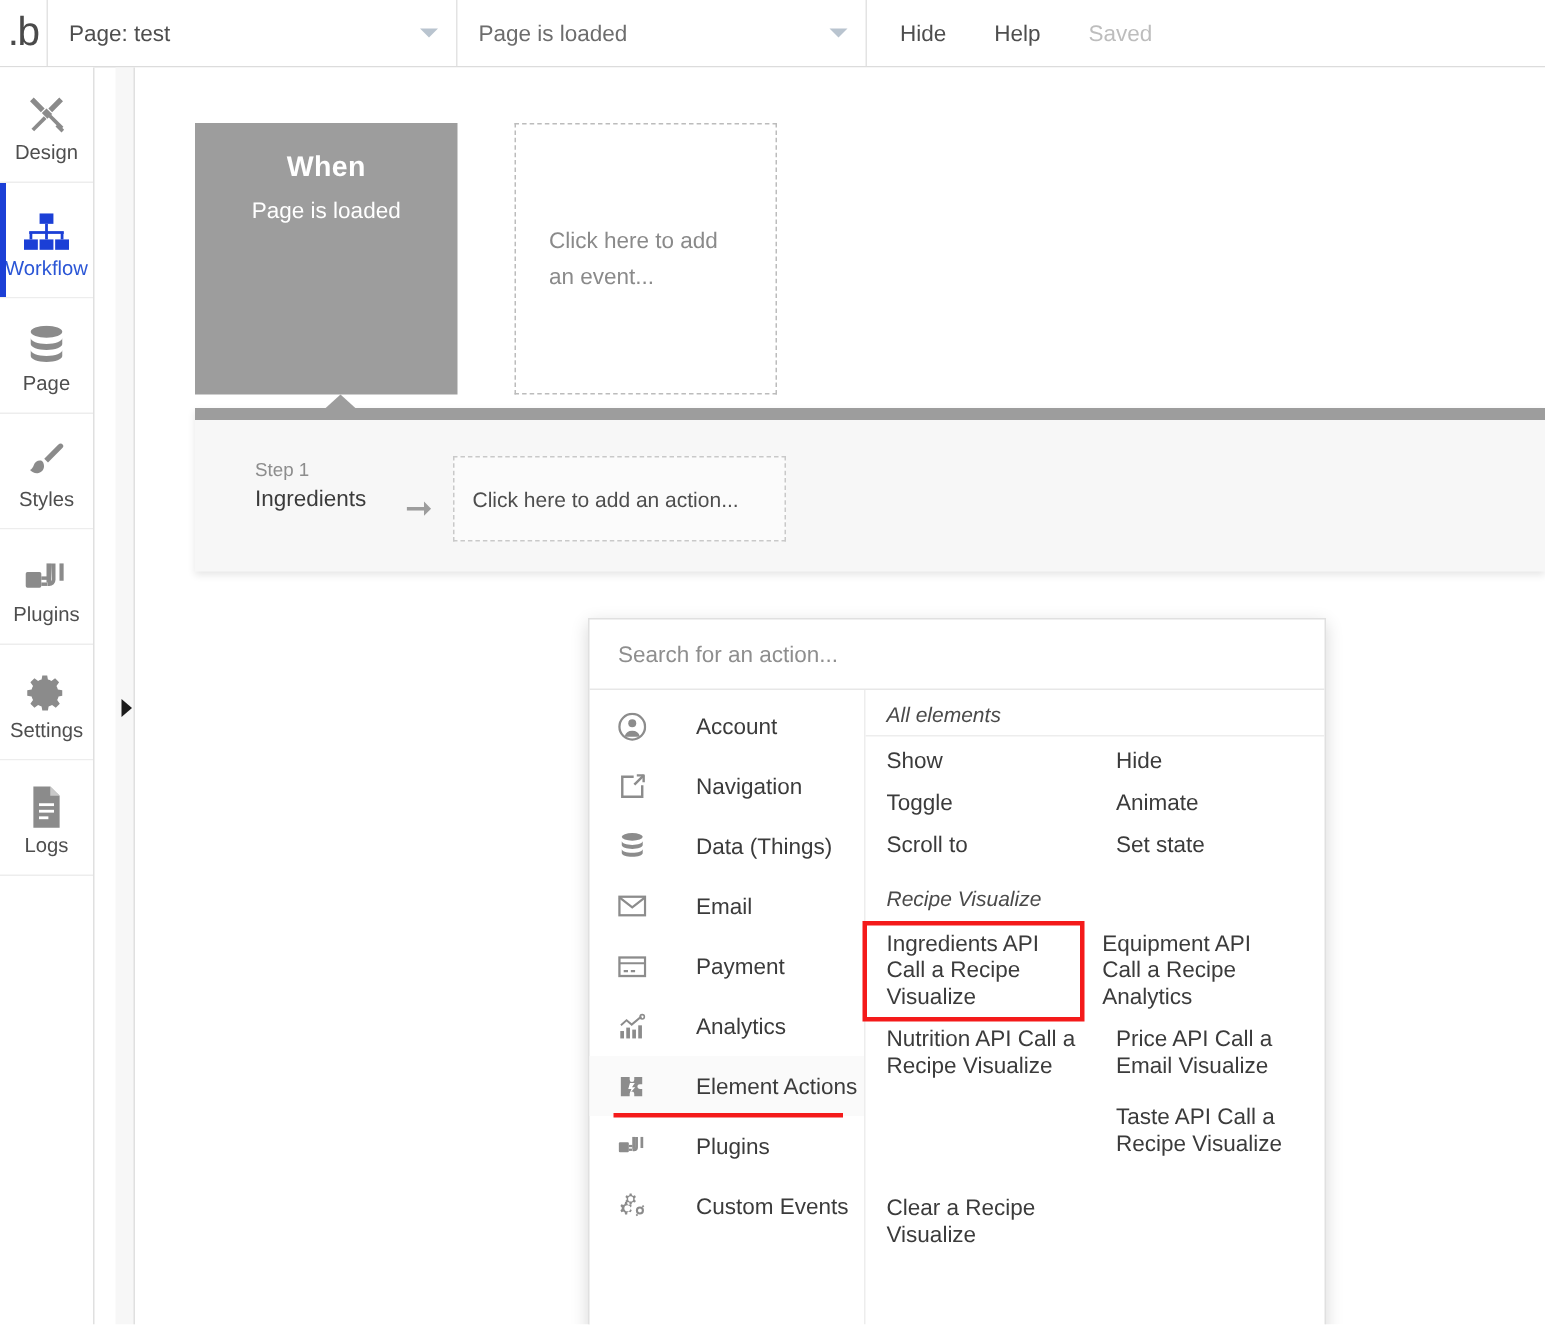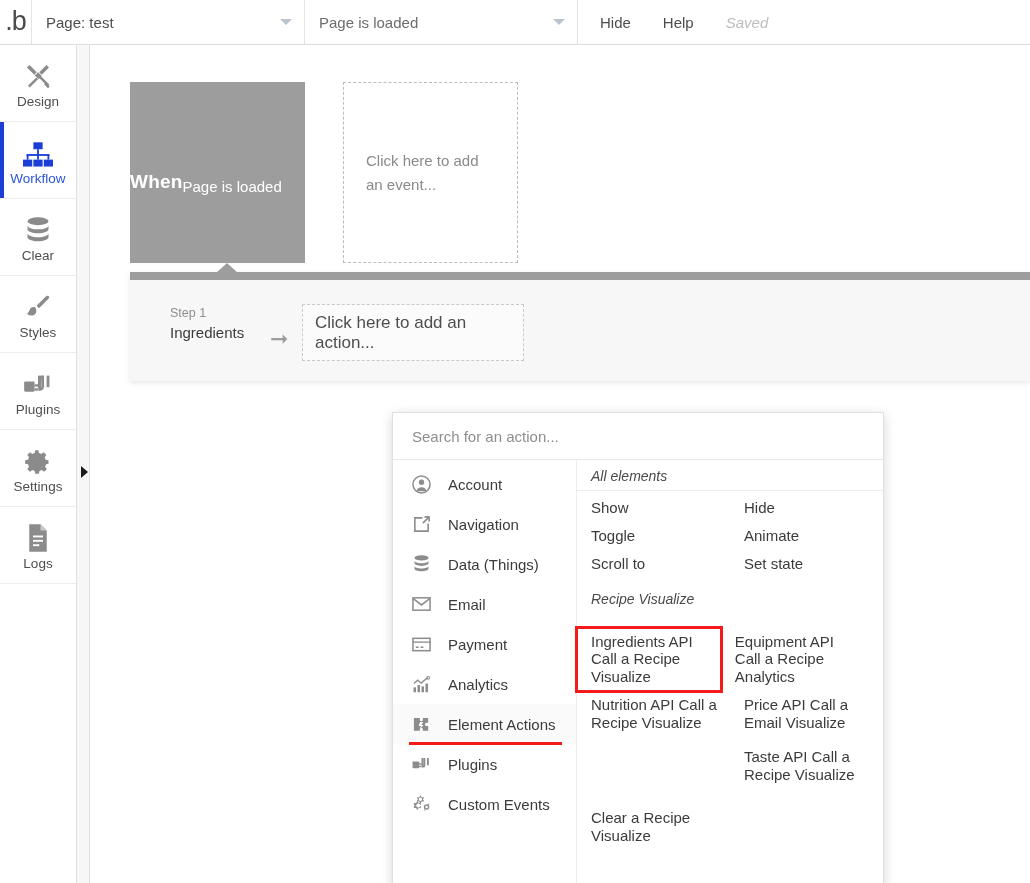--- a/index.html
+++ b/index.html
@@ -35,25 +35,25 @@
   }
   .select-cell.second { width:273px; }
   .select-text { font-size:15px; color:#4e4e4e; flex:1; }
   .select-text.muted { color:#6d6d6d; }
   .caret {
     width:0;height:0;border-left:6px solid transparent;border-right:6px solid transparent;
     border-top:6px solid #b9c4cf;
   }
   .menu-cell { display:flex; align-items:center; padding-left:22px; gap:32px; }
   .menu-link { font-size:15px; color:#4e4e4e; cursor:pointer; }
-  .menu-link.disabled { color:#bdbdbd; cursor:default;font-style:italic; }
+  .menu-link.disabled { color:#bdbdbd; cursor:default; }
 
   
   .rail {
-    position:absolute; left:0; top:45px; width:77px; bottom:0;
+    position:absolute; left:0; top:45px; width:63px; bottom:0;
     background:#fff; border-right:1px solid #e0e0e0;
   }
   .rail-item {
     position:relative; height:77px; border-bottom:1px solid #ededed;
     display:flex; flex-direction:column; align-items:center; justify-content:center;
     gap:4px; cursor:pointer; background:#fff;
   }
   .rail-item .ic { height:34px; display:flex; align-items:flex-end; }
   .rail-label { font-size:13.5px; color:#4e4e4e; line-height:1; }
   .rail-item.active .rail-label { color:#2b56d6; }
@@ -74,21 +74,21 @@
 
   
   .canvas {
     position:absolute; left:90px; top:45px; right:0; bottom:0;
     background:#ffffff; overflow:hidden;
   }
 
   .event-box {
     position:absolute; left:40px; top:37px; width:175px; height:181px;
     background:#9d9d9d; color:#fff;
-    display:flex; flex-direction:row; align-items:center; padding-top:19px;
+    display:flex; flex-direction:column; align-items:center; padding-top:19px;
     cursor:pointer;
   }
   .event-title { font-size:19px; font-weight:bold; letter-spacing:.2px; }
   .event-sub { font-size:15px; margin-top:9px; }
 
   .add-event {
     position:absolute; left:253px; top:37px; width:175px; height:181px;
     border:1px dashed #bcbcbc; background:#fff;
     display:flex; align-items:center; justify-content:center; text-align:left;
     color:#8a8a8a; font-size:15px; line-height:1.55; padding:0 22px; cursor:pointer;
@@ -111,21 +111,21 @@
   .step-meta { position:absolute; left:40px; top:34px; cursor:pointer; }
   .step-num { font-size:12.5px; color:#8d8d8d; line-height:1.25; }
   .step-name { font-size:15px; color:#3b3b3b; line-height:1.5; }
   .step-arrow {
     position:absolute; left:140px; top:56px; font-size:22px; color:#9d9d9d; line-height:1;
   }
   .add-action {
     position:absolute; left:172px; top:32px; width:222px; height:57px;
     border:1px dashed #c9c9c9; background:#fbfbfb;
     display:flex; align-items:center; padding-left:12px;
-    font-size:17px; color:#4e4e4e; cursor:pointer;
+    font-size:14px; color:#4e4e4e; cursor:pointer;
   }
 
   
   .action-dd {
     position:absolute; left:302px; top:367px; width:492px; height:511px;
     background:#fff; border:1px solid #e0e0e0;
     box-shadow: 0 3px 11px rgba(0,0,0,.16);
     display:flex; flex-direction:column; z-index:40;
   }
   .dd-search {
@@ -134,36 +134,36 @@
   }
   .dd-search input {
     border:0; outline:0; width:100%; font-size:15px; color:#4e4e4e;
     font-family:"Liberation Sans", sans-serif; background:transparent;
   }
   .dd-search input::placeholder { color:#8e8e8e; }
   .dd-body { flex:1; display:flex; min-height:0; }
 
   .cat-col { width:184px; border-right:1px solid #ededed; padding-top:4px; }
   .cat-item {
-    position:relative; height:40px; display:flex; align-items:center; gap:16px;
+    position:relative; height:40px; display:flex; align-items:center; gap:32px;
     padding-left:17px; cursor:pointer;
   }
   .cat-item.selected { background:#fafafa; }
   .cat-icon { width:22px; height:22px; display:flex; align-items:center; justify-content:center; color:#8c8c8c; }
   .cat-label { font-size:15px; color:#3b3b3b; white-space:nowrap; }
   .cat-underline {
     position:absolute; left:16px; right:14px; bottom:-1px; height:3px; background:#f41a1a;
   }
 
   .act-col { flex:1; padding-top:4px; position:relative; }
   .group-head {
     font-size:14px; color:#4a4a4a; font-style:italic;
     padding:4px 0 6px 14px; border-bottom:1px solid #ededed; margin-bottom:3px;
   }
-  .group-head.plain { border-bottom:0; margin-bottom:15px; padding-top:13px; }
+  .group-head.plain { border-bottom:0; margin-bottom:3px; padding-top:13px; }
   .act-grid { display:flex; flex-wrap:wrap; }
   .act-item {
     width:50%; font-size:15px; color:#3b3b3b; line-height:1.19;
     padding:5px 10px 5px 14px; cursor:pointer; position:relative;
   }
   .act-item.tall { min-height:52px; }
   .act-item.boxed {
     outline:3px solid #f41a1a; outline-offset:-1px; z-index:2;
     width:47%;
   }
@@ -230,21 +230,21 @@
     </div>
 
     <div class="rail-item">
       <span class="ic">
         <svg width="26" height="28" viewBox="0 0 22 24" fill="#8b8b8b">
           <ellipse cx="11" cy="3.6" rx="9" ry="3.4"></ellipse>
           <path d="M2 7.2c0 1.9 4 3.4 9 3.4s9-1.5 9-3.4v3.4c0 1.9-4 3.4-9 3.4S2 12.5 2 10.6z"></path>
           <path d="M2 14c0 1.9 4 3.4 9 3.4s9-1.5 9-3.4v3.4c0 1.9-4 3.4-9 3.4S2 19.3 2 17.4z"></path>
         </svg>
       </span>
-      <span class="rail-label">Clear</span>
+      <span class="rail-label">Page</span>
     </div>
 
     <div class="rail-item">
       <span class="ic">
         <svg width="30" height="30" viewBox="0 0 24 24" fill="#8b8b8b">
           <path d="M20.6 3.4c-.7-.7-1.6-.5-2.4.2L10.8 11l2 2 7.4-7.4c.8-.8 1.1-1.6.4-2.2z"></path>
           <path d="M9.6 12.2c-1.9-.6-3.8.4-4.4 2.3-.4 1.2-1 2-2 2.6 1.1 1.3 2.9 2 4.6 1.6 2-.5 3.2-2.4 2.8-4.4-.1-.9-.5-1.7-1-2.1z"></path>
         </svg>
       </span>
       <span class="rail-label">Styles</span>

